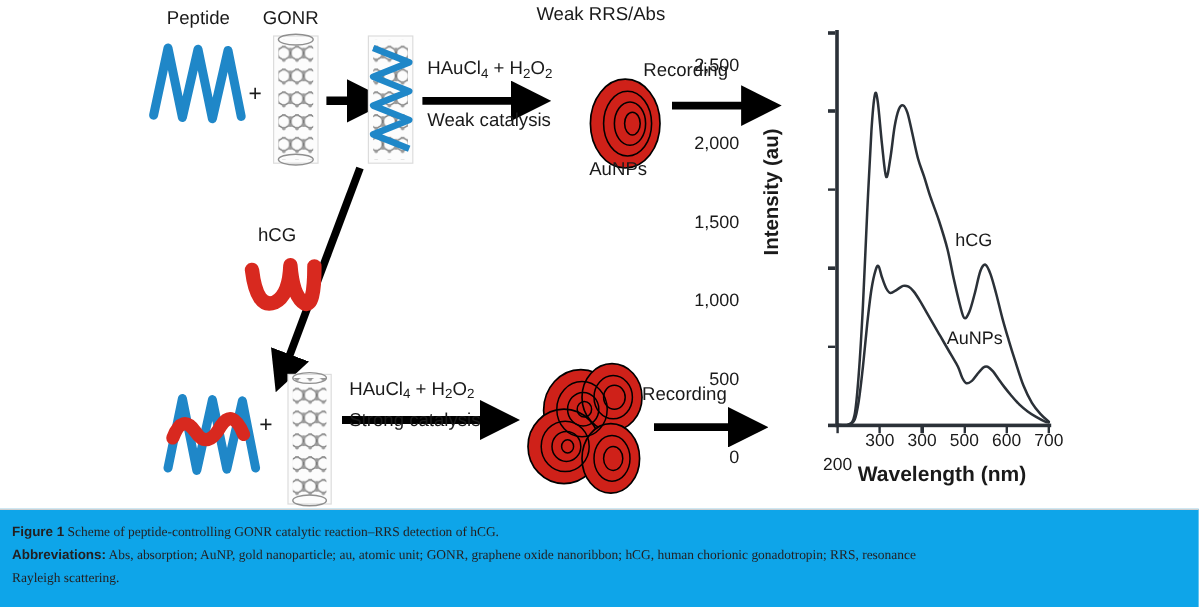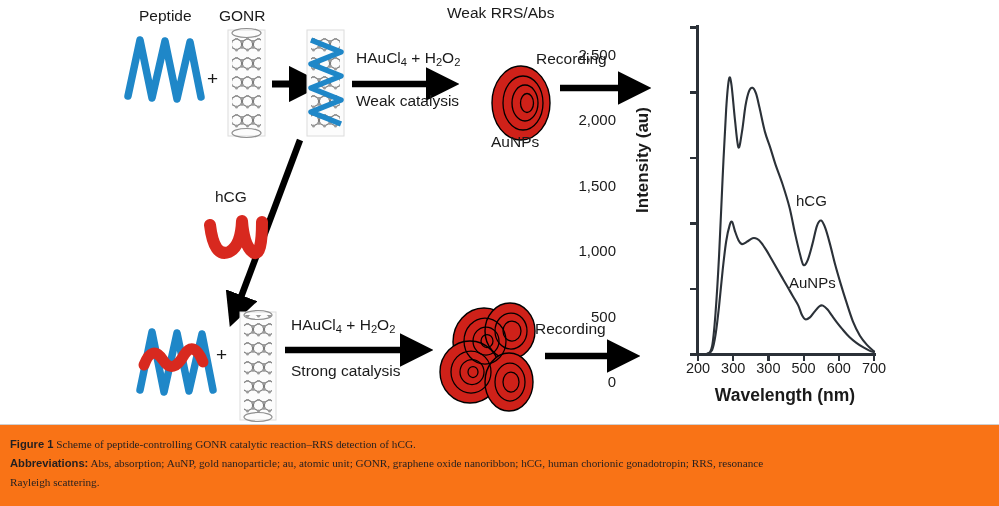--- a/index.html
+++ b/index.html
@@ -1,21 +1,21 @@
 <!DOCTYPE html>
 <html><head>
 <meta charset="utf-8">
 <style>
   html,body{margin:0;padding:0;background:#fff;}
   body{width:999px;height:506px;position:relative;overflow:hidden;
        font-family:"Liberation Sans",sans-serif;color:#1a1a1a;}
 
   #figure-area{position:absolute;left:0;top:0;width:999px;height:424px;}
   #caption-area{position:absolute;left:0;top:424px;width:999px;height:82px;
-                border-top:1px solid #cfcfcf;background:#f97316;}
+                border-top:1px solid #cfcfcf;background:#0ea5e9;}
 
   .lbl{position:absolute;white-space:nowrap;font-size:15.5px;color:#1a1a1a;
        font-family:"Liberation Sans",sans-serif;}
   .sub{font-size:0.72em;vertical-align:-0.25em;}
 
   
   .cap-line{position:absolute;left:10px;font-size:11.2px;color:#231f20;
             font-family:"Liberation Serif",serif;line-height:1.35;}
   .cap-b{font-family:"Liberation Sans",sans-serif;font-weight:bold;}
   #cap1{top:12px;}
@@ -147,21 +147,21 @@
   <div class="lbl" style="left:447px;top:4px;">Weak RRS/Abs</div>
   <div class="lbl" style="left:491px;top:133px;">AuNPs</div>
   <div class="lbl" style="left:536px;top:50px;">Recording</div>
 
   <div class="lbl" style="left:215px;top:188px;">hCG</div>
 
   <div class="lbl" style="left:216px;top:344px;font-size:19px;">+</div>
   <div class="lbl" style="left:291px;top:316px;">
     HAuCl<span class="sub">4</span> + H<span class="sub">2</span>O<span class="sub">2</span>
   </div>
-  <div class="lbl" style="left:291px;top:362px;">Strong catalysis</div>
+  <div class="lbl" style="left:291px;top:342px;">Strong catalysis</div>
   <div class="lbl" style="left:535px;top:320px;">Recording</div>
 
   <div id="chart">
     <div class="axis-line" id="yaxis"></div>
     <div class="axis-line" id="xaxis"></div>
     <div id="ticks-y">
         <div class="ytick" style="top: 353px;"></div>
         <div class="ytick" style="top: 287.6px;"></div>
         <div class="ytick" style="top: 222.2px;"></div>
         <div class="ytick" style="top: 156.8px;"></div>
@@ -178,21 +178,21 @@
       </div>
     <div id="labels-y">
         <div class="ytlabel" style="top: 354px;">0</div>
         <div class="ytlabel" style="top: 288.6px;">500</div>
         <div class="ytlabel" style="top: 223.2px;">1,000</div>
         <div class="ytlabel" style="top: 157.8px;">1,500</div>
         <div class="ytlabel" style="top: 92.4px;">2,000</div>
         <div class="ytlabel" style="top: 27px;">2,500</div>
       </div>
     <div id="labels-x">
-        <div class="xtlabel" style="left: 78px;">200</div>
+        <div class="xtlabel" style="left: 78px; margin-top: 20px;">200</div>
         <div class="xtlabel" style="left: 113.2px;">300</div>
         <div class="xtlabel" style="left: 148.4px;">300</div>
         <div class="xtlabel" style="left: 183.6px;">500</div>
         <div class="xtlabel" style="left: 218.8px;">600</div>
         <div class="xtlabel" style="left: 254px;">700</div>
       </div>
 
     <svg id="curves" width="379" height="424" viewBox="0 0 379 424" style="position:absolute;left:0;top:0;pointer-events:none;">
         <path d="M78.00 354.00 C79.47 354.00,84.45 355.31,86.80 354.00 C89.15 352.69,90.61 353.13,92.08 346.15 C93.55 339.18,94.43 327.40,95.60 312.14 C96.77 296.88,97.95 277.05,99.12 254.59 C100.29 232.14,101.47 201.62,102.64 177.42 C103.81 153.22,105.10 125.75,106.16 109.40 C107.22 93.05,108.10 83.46,108.98 79.32 C109.86 75.18,110.44 77.79,111.44 84.55 C112.44 91.31,113.79 109.40,114.96 119.87 C116.13 130.33,117.31 145.37,118.48 147.34 C119.65 149.30,120.83 138.62,122.00 131.64 C123.17 124.66,124.35 112.24,125.52 105.48 C126.69 98.72,127.87 94.03,129.04 91.09 C130.21 88.15,131.39 87.39,132.56 87.82 C133.73 88.26,134.91 90.33,136.08 93.71 C137.25 97.09,138.13 101.77,139.60 108.10 C141.07 114.42,143.12 125.10,144.88 131.64 C146.64 138.18,148.40 141.89,150.16 147.34 C151.92 152.79,153.39 158.24,155.44 164.34 C157.49 170.44,160.13 176.77,162.48 183.96 C164.83 191.15,167.47 199.44,169.52 207.50 C171.57 215.57,173.04 224.51,174.80 232.36 C176.56 240.20,178.61 249.14,180.08 254.59 C181.55 260.04,182.31 264.18,183.60 265.06 C184.89 265.93,186.36 263.31,187.82 259.82 C189.29 256.34,190.87 249.80,192.40 244.13 C193.93 238.46,195.51 229.74,196.98 225.82 C198.44 221.89,199.79 220.15,201.20 220.58 C202.61 221.02,203.96 224.51,205.42 228.43 C206.89 232.36,208.36 238.02,210.00 244.13 C211.64 250.23,213.52 258.52,215.28 265.06 C217.04 271.60,218.80 277.48,220.56 283.37 C222.32 289.25,223.79 294.05,225.84 300.37 C227.89 306.69,230.53 315.41,232.88 321.30 C235.23 327.19,237.57 331.76,239.92 335.69 C242.27 339.61,244.61 342.23,246.96 344.84 C249.31 347.46,252.83 350.29,254.00 351.38" fill="none" stroke="#2b3138" stroke-width="2.1" stroke-linejoin="round" stroke-linecap="round"></path>
         <path d="M78.00 354.00 C79.47 354.00,84.45 354.65,86.80 354.00 C89.15 353.35,90.61 353.35,92.08 350.08 C93.55 346.81,94.43 341.79,95.60 334.38 C96.77 326.97,97.95 316.29,99.12 305.60 C100.29 294.92,101.47 280.97,102.64 270.29 C103.81 259.61,104.99 249.03,106.16 241.51 C107.33 233.99,108.68 228.43,109.68 225.16 C110.68 221.89,111.26 220.91,112.14 221.89 C113.02 222.87,113.90 228.00,114.96 231.05 C116.02 234.10,117.31 238.02,118.48 240.20 C119.65 242.38,120.53 243.91,122.00 244.13 C123.47 244.35,125.52 242.49,127.28 241.51 C129.04 240.53,130.92 238.68,132.56 238.24 C134.20 237.81,135.67 238.13,137.14 238.90 C138.60 239.66,139.78 240.86,141.36 242.82 C142.94 244.78,144.88 247.83,146.64 250.67 C148.40 253.50,150.16 256.77,151.92 259.82 C153.68 262.88,155.44 265.93,157.20 268.98 C158.96 272.03,160.72 275.08,162.48 278.14 C164.24 281.19,166.00 284.24,167.76 287.29 C169.52 290.34,171.28 293.40,173.04 296.45 C174.80 299.50,176.85 302.55,178.32 305.60 C179.79 308.66,180.67 312.47,181.84 314.76 C183.01 317.05,184.01 318.90,185.36 319.34 C186.71 319.77,188.47 318.57,189.94 317.38 C191.40 316.18,192.58 314.00,194.16 312.14 C195.74 310.29,197.97 307.35,199.44 306.26 C200.91 305.17,201.61 305.06,202.96 305.60 C204.31 306.15,206.07 307.89,207.54 309.53 C209.00 311.16,210.18 313.23,211.76 315.41 C213.34 317.59,215.28 320.32,217.04 322.61 C218.80 324.90,220.27 326.75,222.32 329.15 C224.37 331.55,227.01 334.71,229.36 337.00 C231.71 339.28,234.05 341.14,236.40 342.88 C238.75 344.63,241.09 346.09,243.44 347.46 C245.79 348.83,248.72 350.36,250.48 351.12 C252.24 351.89,253.41 351.89,254.00 352.04" fill="none" stroke="#2b3138" stroke-width="2.1" stroke-linejoin="round" stroke-linecap="round"></path>

